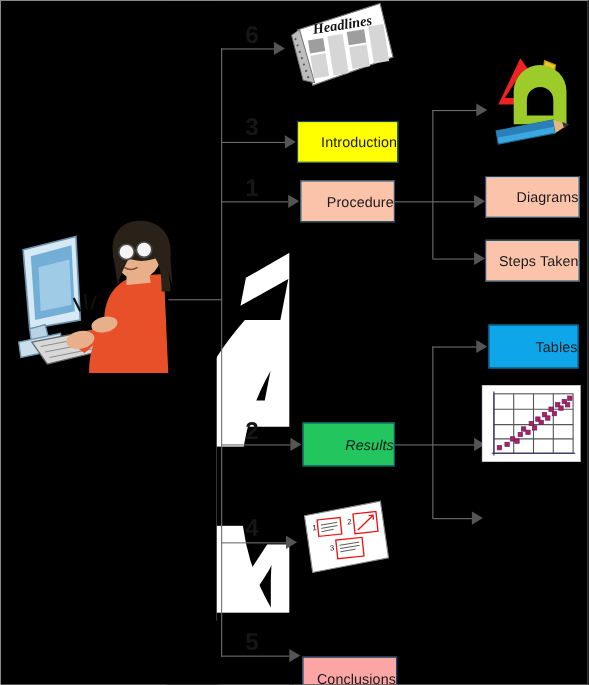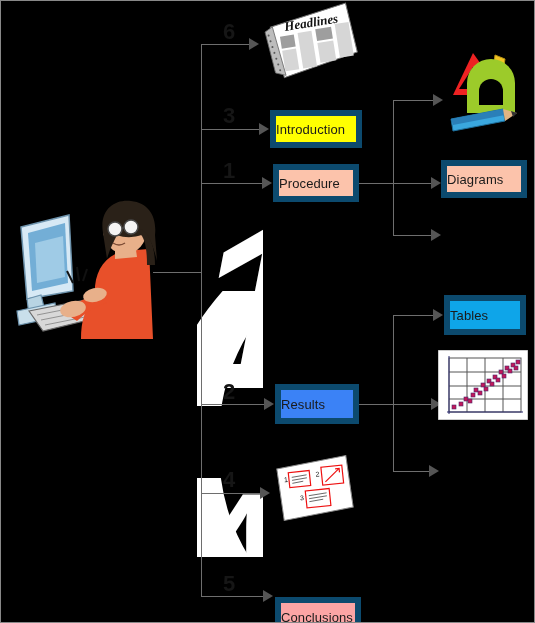--- a/index.html
+++ b/index.html
@@ -14,24 +14,24 @@
     background: #000000;
     border: 1px solid #888888;
     box-sizing: border-box;
     overflow: hidden;
     font-family: "Liberation Sans", sans-serif;
   }
   
   .node {
     position: absolute;
     box-sizing: border-box;
-    border: 6px solid #0c4a6e;
+    border: 1px solid #0c4a6e;
     display: flex;
     align-items: center;
-    justify-content: flex-start;
+    justify-content: flex-end;
     color: #1a1a1a;
     font-size: 13px;
     font-family: "Liberation Sans", sans-serif;
     letter-spacing: 0.1px;
     white-space: nowrap;
   }
   
   .ln {
     position: absolute;
     background: #6e6e6e;
@@ -142,26 +142,29 @@
   </div>
 
   <div class="node" style="left:272px; top:163px; width:86px; height:38px; background:#fcc3ab;">
     <span>Procedure</span>
   </div>
 
   <div class="node" style="left:440px; top:159px; width:86px; height:38px; background:#fcc3ab;">
     <span>Diagrams</span>
   </div>
 
+  <div class="node" style="left:440px; top:217px; width:86px; height:38px; background:#fcc3ab;">
+    <span>Steps Taken</span>
+  </div>
 
   <div class="node" style="left:443px; top:294px; width:82px; height:40px; background:#0ea5e9;">
     <span>Tables</span>
   </div>
 
-  <div class="node" style="left:274px; top:383px; width:84px; height:40px; background:#3b82f6;">
+  <div class="node" style="left:274px; top:383px; width:84px; height:40px; background:#22c55e;font-style:italic;">
     <span>Results</span>
   </div>
 
 
   <div class="node" style="left:274px; top:596px; width:86px; height:40px; background:#fca5a5;">
     <span>Conclusions</span>
   </div>
 
   <div class="icon" style="left:6px; top:198px; width:150px; height:140px;">
     <svg viewBox="0 0 150 140" width="150" height="140">

